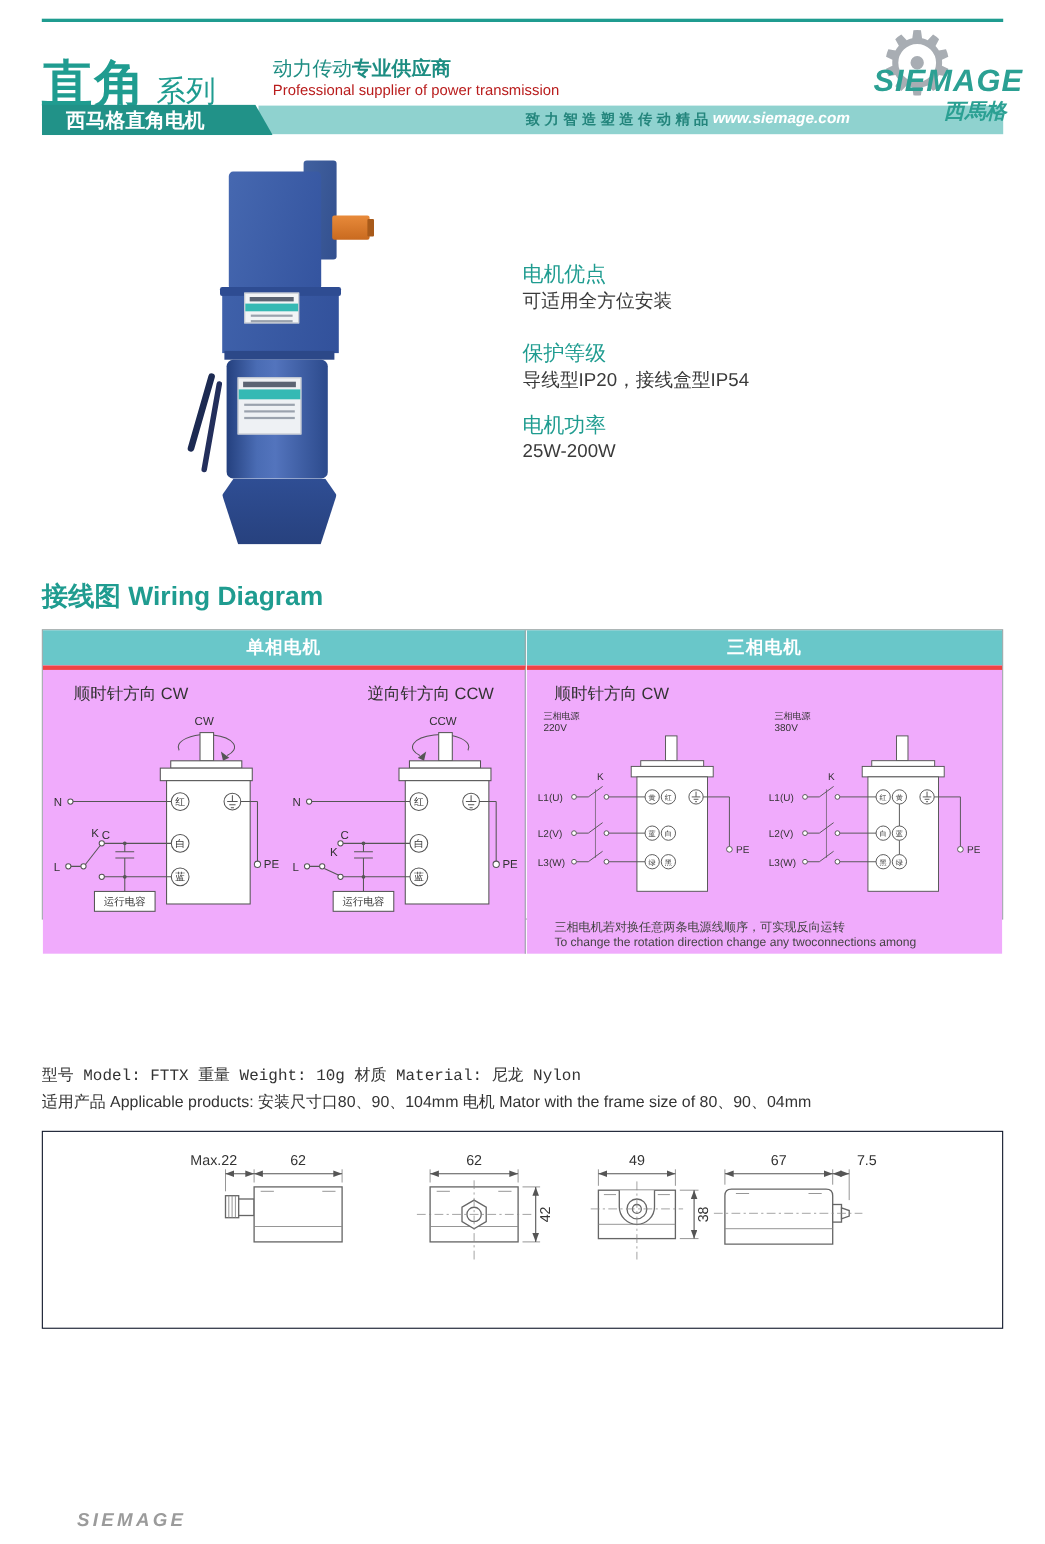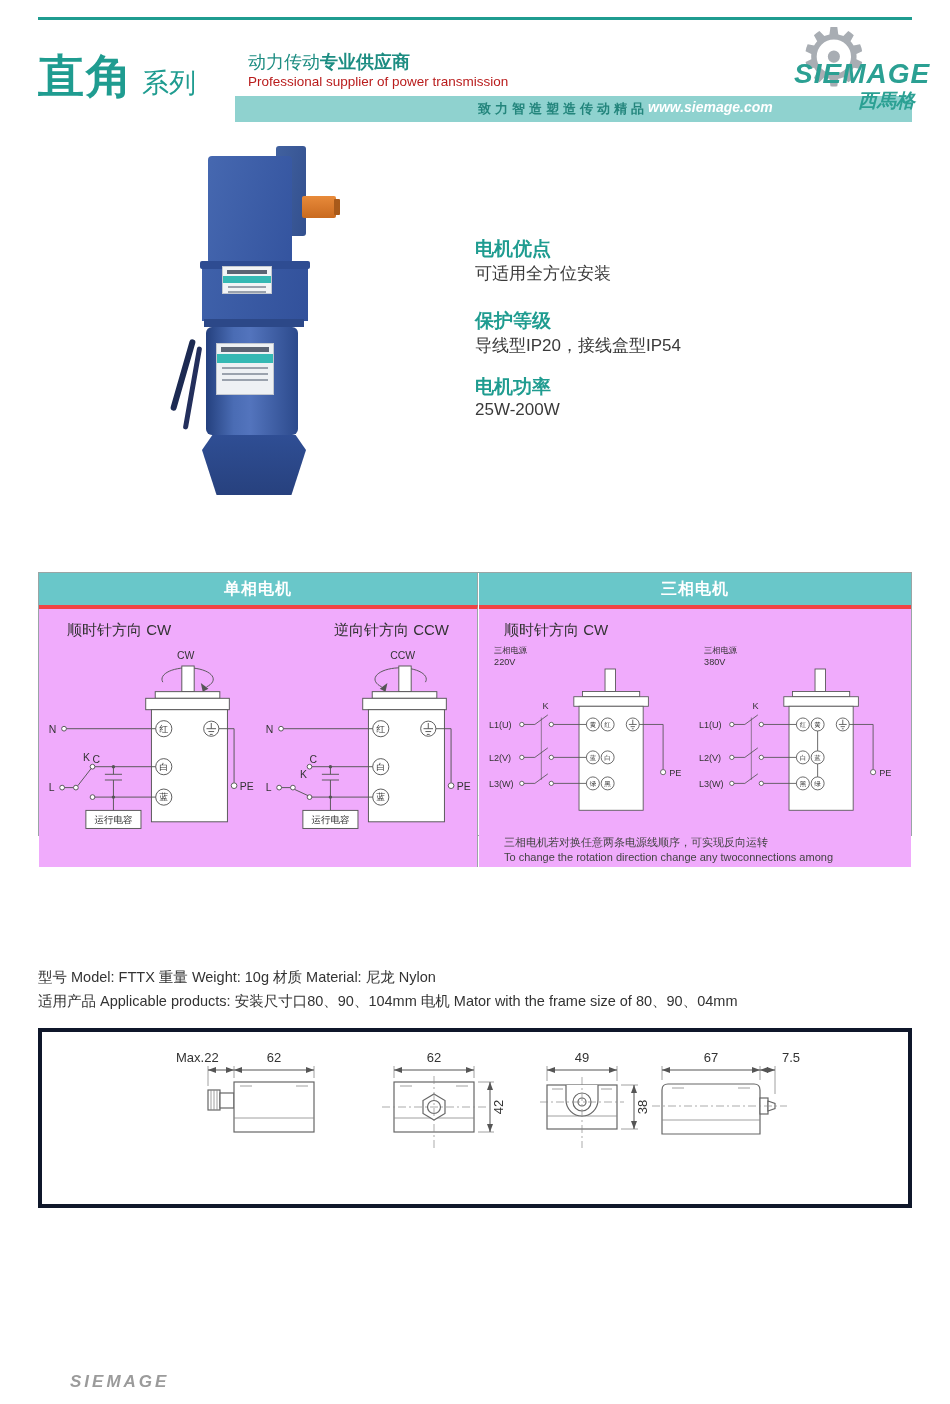--- a/index.html
+++ b/index.html
@@ -42,21 +42,21 @@
   .m-label2 { left:66px; top:201px; width:58px; height:52px; background:#eef1f4; border:1px solid #c3c8d0; z-index:2; }
   .m-label2 .l2a { margin:3px 4px 0 4px; height:5px; background:#5b6473; }
   .m-label2 .l2b { margin:2px 0 0 0; height:9px; background:#35b9b4; }
   .m-label2 .l2c { margin:4px 5px 0 5px; height:2px; background:#9aa2ad; }
   .m-base { left:52px; top:293px; width:104px; height:60px; background:linear-gradient(#2f4e94,#27417e);
     clip-path:polygon(10% 0, 90% 0, 100% 25%, 86% 100%, 14% 100%, 0 25%); }
   .m-wire1 { left:30px; top:196px; width:6px; height:74px; background:#1c2a52; border-radius:3px; transform:rotate(16deg); }
   .m-wire2 { left:40px; top:204px; width:5px; height:84px; background:#232f5c; border-radius:3px; transform:rotate(10deg); }
 
   
-  .feat-title { font-size:19px; font-weight:bold; color:#1f9c90; }
+  .feat-title { font-size:19px; font-weight:normal; color:#1f9c90; }
   .feat-desc { font-size:17px; color:#3a3a3a; }
 
   
   .sec-title { font-size:24px; font-weight:bold; color:#1f9c90; }
 
   
   .wtable { left:38px; top:572px; width:874px; height:264px; border:1px solid #9aa5a5; }
   .wh { position:absolute; top:0; height:32px; background:#69c7c9; color:#fff; font-weight:bold; font-size:16px;
        display:flex; align-items:center; justify-content:center; letter-spacing:1px; }
   .wh1 { left:0; width:439px; border-right:1px solid #9aa5a5; }
@@ -72,35 +72,38 @@
   .st105 { font-size:10.5px; } .st11 { font-size:11px; } .st13 { font-size:13px; }
   .dln { stroke:#555; stroke-width:1; fill:none; }
   .term { fill:#fff; stroke:#555; stroke-width:1; }
   .jdot { fill:#555; }
   .box { fill:#fff; stroke:#666; stroke-width:1.2; }
   .ext { stroke:#888; stroke-width:0.8; }
   .cl { stroke:#888; stroke-width:0.7; stroke-dasharray:8 3 2 3; fill:none; }
 
   
   .para { position:absolute; left:38px; width:874px; font-size:14.5px; color:#333; }
-  .drawbox { left:38px; top:1028px; width:874px; height:180px; border:4px solid #0f172a;text-decoration:underline; }
+  .drawbox { left:38px; top:1028px; width:874px; height:180px; border:1px solid #0f172a;text-decoration:underline; }
 
   
   .page-num { left:36px; top:1452px; font-size:16px; font-weight:bold; color:#1c1c1c; }
   .brand { left:70px; top:1372px; font-size:17px; font-weight:bold; font-style:italic; color:#9b9b9b; letter-spacing:3px; }
 </style>
 </head>
 <body>
 
 <div class="page">
 
   <div class="abs topline"></div>
 
   <div class="abs series-wrap">
     <span class="series-big">直角</span><span class="series-suffix">系列</span>
+  </div>
+  <div class="abs dark-banner">
+    <span>西马格直角电机</span>
   </div>
   <div class="abs light-band"></div>
   <div class="abs band-text">致力智造塑造传动精品</div>
   <div class="abs website">www.siemage.com</div>
   <div class="abs slogan-cn"><span>动力传动</span><b>专业供应商</b></div>
   <div class="abs slogan-en">Professional supplier of power transmission</div>
   <div class="abs gear">⚙</div>
   <div class="abs logo-text">SIEMAGE</div>
   <div class="abs logo-cn">西馬格</div>
 
@@ -131,20 +134,21 @@
     <div class="abs m-wire2"></div>
   </div>
 
   <div class="abs feat-title" style="left:475px; top:236px;">电机优点</div>
   <div class="abs feat-desc" style="left:475px; top:262px;">可适用全方位安装</div>
   <div class="abs feat-title" style="left:475px; top:308px;">保护等级</div>
   <div class="abs feat-desc" style="left:475px; top:334px;">导线型IP20，接线盒型IP54</div>
   <div class="abs feat-title" style="left:475px; top:374px;">电机功率</div>
   <div class="abs feat-desc" style="left:475px; top:400px;">25W-200W</div>
 
+  <div class="abs sec-title" style="left:38px; top:526px;">接线图 Wiring Diagram</div>
 
   <div class="abs wtable">
     <div class="wh wh1">单相电机</div>
     <div class="wh wh2">三相电机</div>
 
     <div class="wb wb1">
       <div class="dir-label" style="left:28px; top:12px;">顺时针方向 CW</div>
       <div class="dir-label" style="left:295px; top:12px;">逆向针方向 CCW</div>
 
       <svg class="abs" style="left:4px; top:38px;" width="214" height="190" viewBox="0 0 225 200">
@@ -347,21 +351,21 @@
         <line x1="203" y1="94" x2="203" y2="146" class="dln"></line>
         <circle cx="203" cy="149" r="3" class="term"></circle>
         <text x="210" y="153" class="svgt st105">PE</text>
       </svg>
 
       <div class="note" style="left:25px; top:226px;">三相电机若对换任意两条电源线顺序，可实现反向运转</div>
       <div class="note" style="left:25px; top:242px;">To change the rotation direction change any twoconnections among</div>
     </div>
   </div>
 
-  <div class="para" style="top:968px;">型号 Model: FTTX   重量 Weight: 10g   材质 Material: 尼龙 Nylon</div>
+  <div class="para" style="top:968px;font-family:Liberation Mono, monospace;">型号 Model: FTTX   重量 Weight: 10g   材质 Material: 尼龙 Nylon</div>
   <div class="para" style="top:992px;">适用产品 Applicable products: 安装尺寸口80、90、104mm 电机 Mator with the frame size of 80、90、04mm</div>
 
   <div class="abs drawbox">
     <svg width="872" height="178" viewBox="0 0 872 178">
       <defs>
         <marker id="ar" markerWidth="9" markerHeight="8" refX="8" refY="3" orient="auto-start-reverse">
           <path d="M0,0 L8,3 L0,6 z" fill="#555"></path>
         </marker>
       </defs>
 

